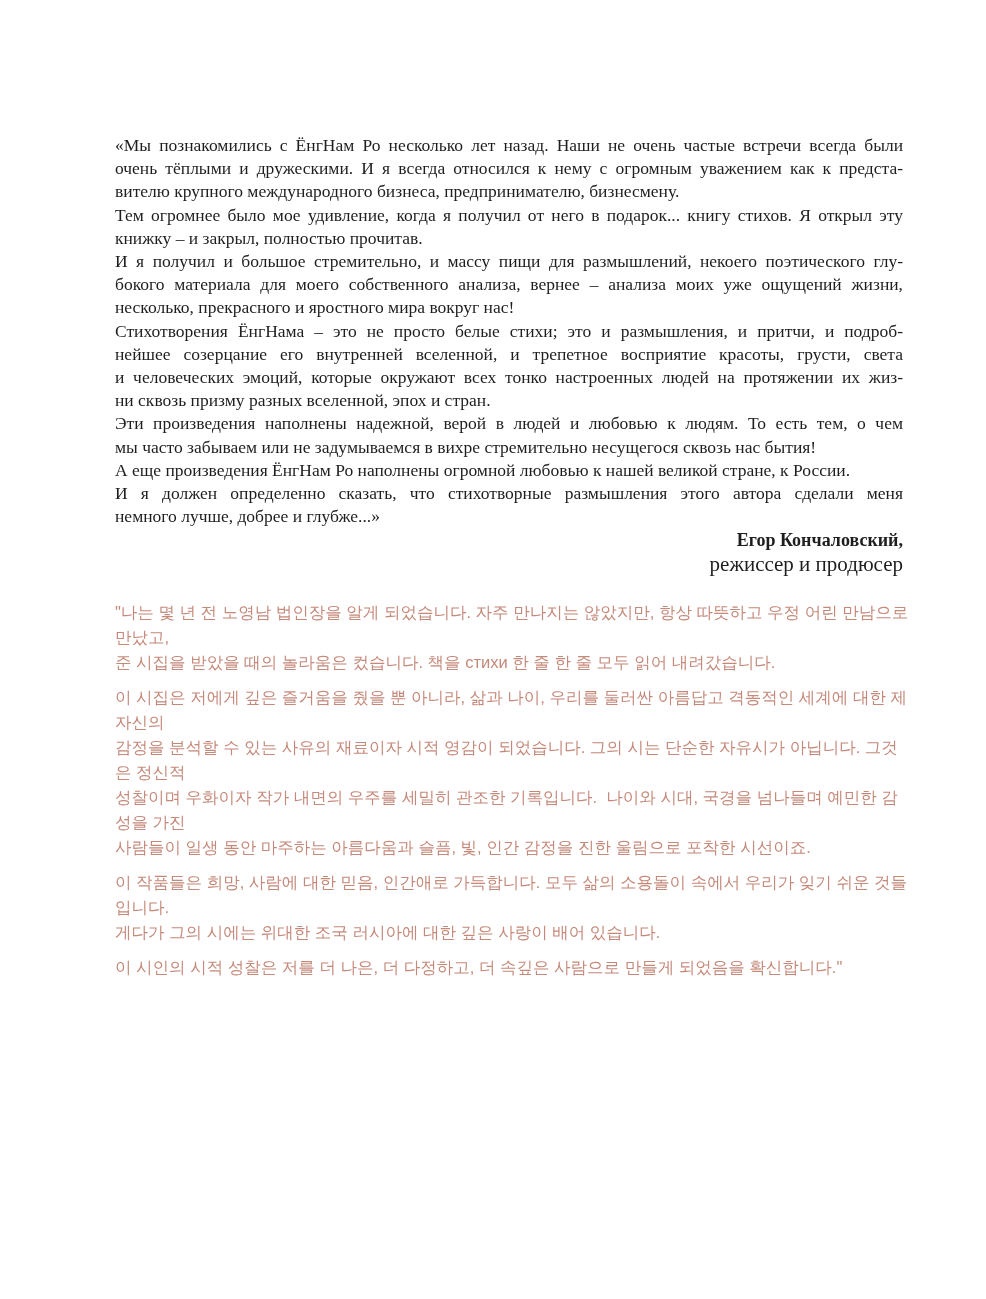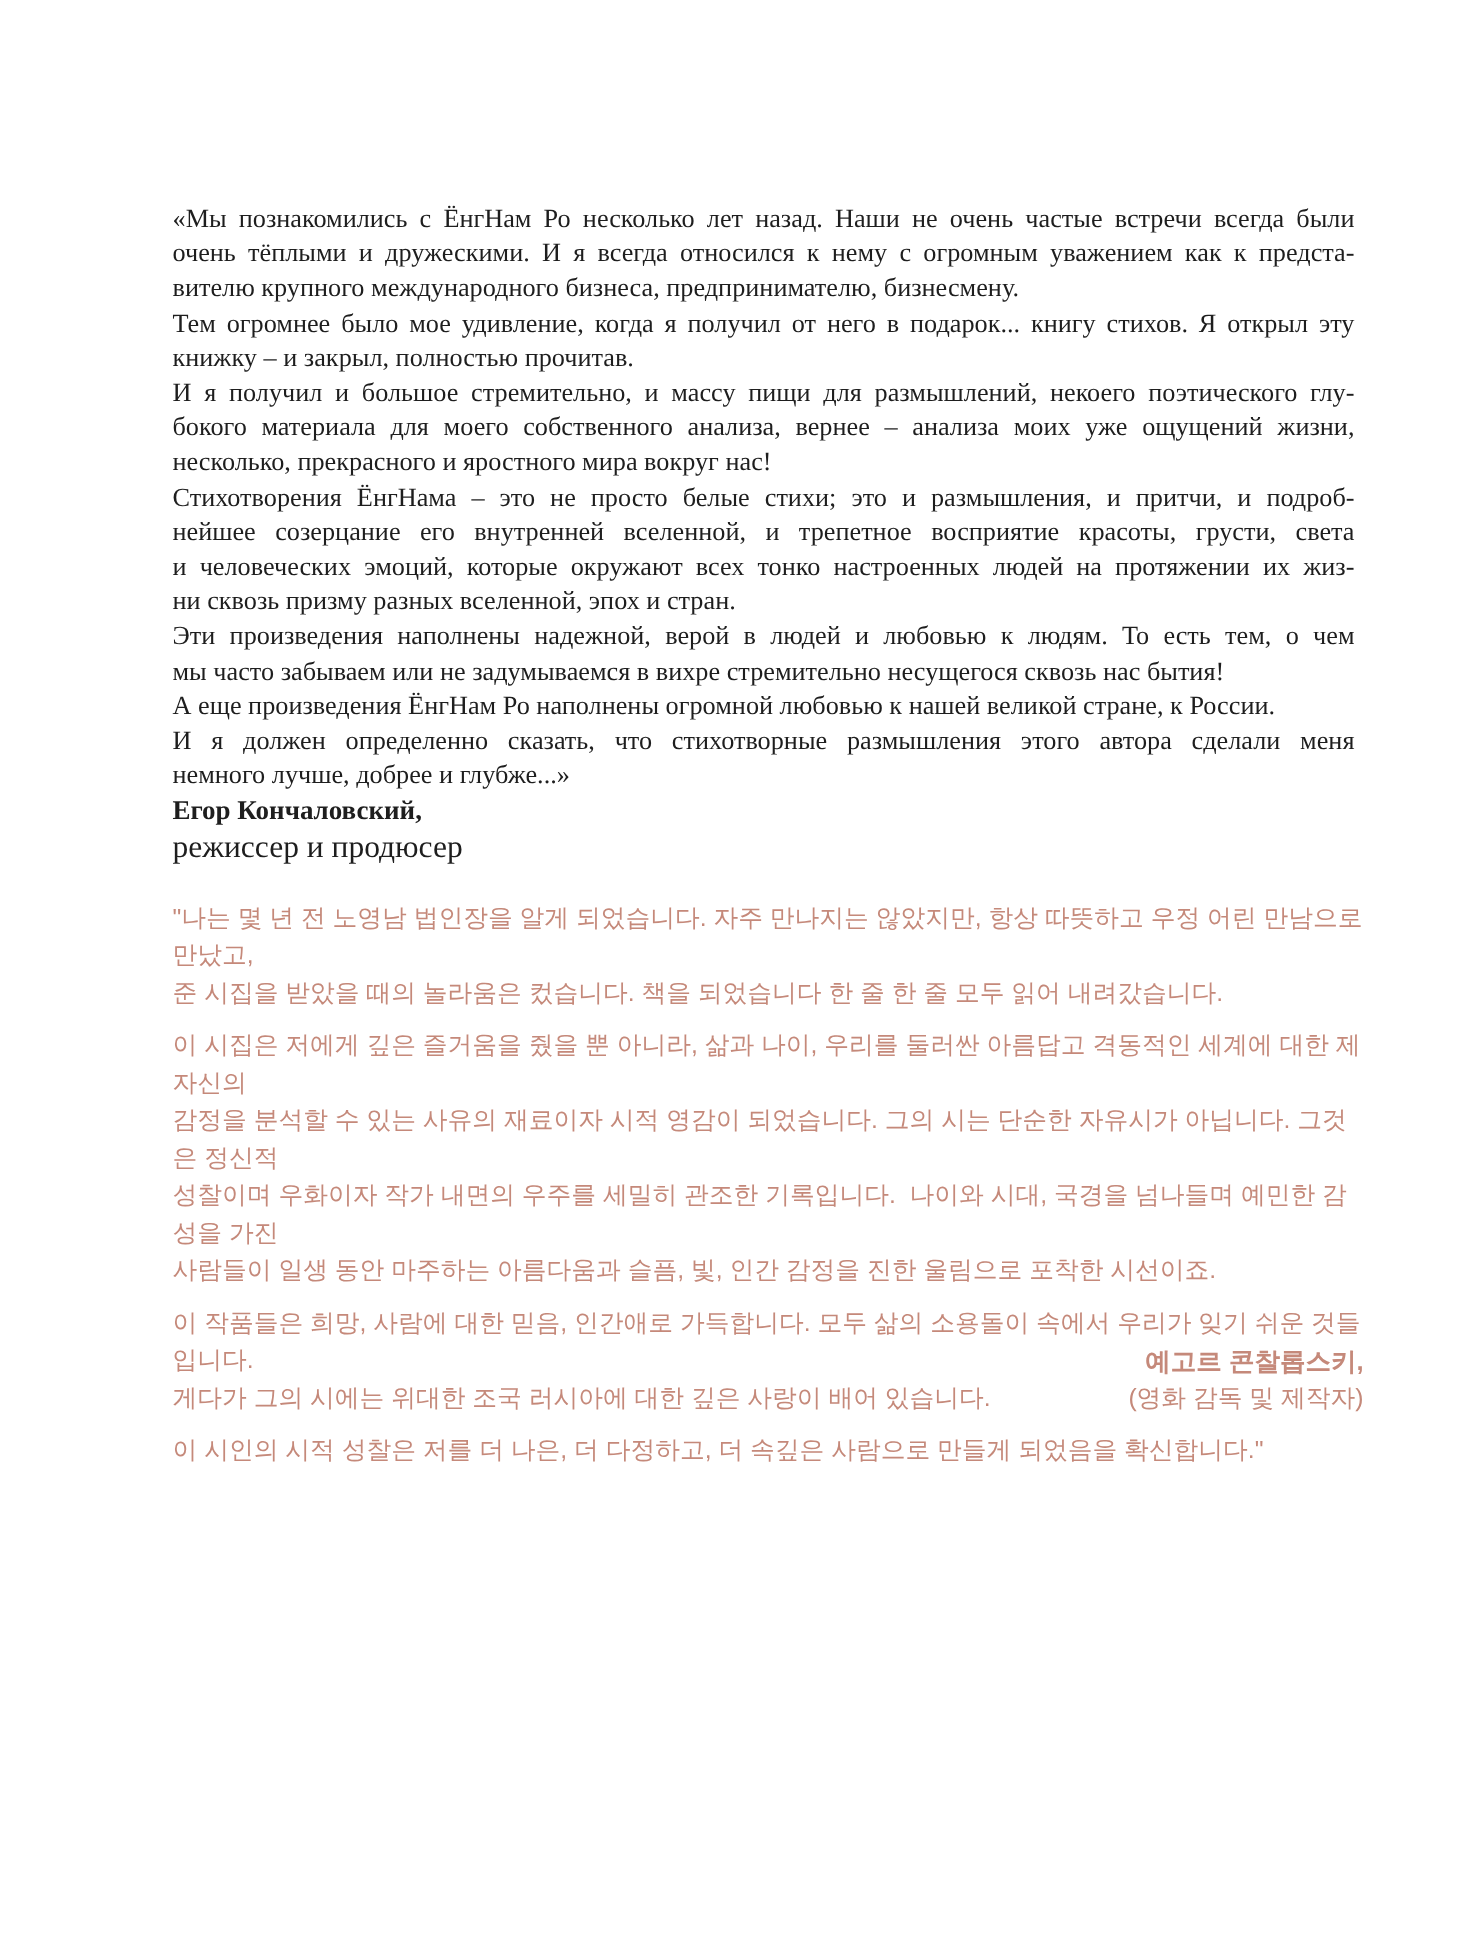--- a/index.html
+++ b/index.html
@@ -28,20 +28,21 @@
     text-align: justify;
     text-align-last: justify;
     white-space: pre-wrap;
   }
   .ru-block .line.last { text-align-last: left; }
   .ru-sign {
     position: absolute;
     left: 115px;
     top: 505px;
     width: 788px;
+    text-align: right;
     font-family: "Liberation Serif", "DejaVu Serif", serif;
     color: #1e1e1e;
   }
   .ru-sign .name { font-weight: bold; font-size: 18px; line-height: 24px; }
   .ru-sign .role { font-size: 21px; line-height: 24px; }
   
   .ko-block {
     position: absolute;
     left: 115px;
     top: 577px;
@@ -108,35 +109,31 @@
     </div>
 
   <div class="ru-sign">
     <div class="name">Егор Кончаловский,</div>
     <div class="role">режиссер и продюсер</div>
   </div>
 
   <div class="ko-block">
       <div class="para">
         <div class="line">"나는 몇 년 전 노영남 법인장을 알게 되었습니다. 자주 만나지는 않았지만, 항상 따뜻하고 우정 어린 만남으로 만났고,</div>
-        <div class="line last">준 시집을 받았을 때의 놀라움은 컸습니다. 책을 되었습니다 한 줄 한 줄 모두 읽어 내려갔습니다.</div>
+        <div class="line last">준 시집을 받았을 때의 놀라움은 컸습니다. 책을 стихи 한 줄 한 줄 모두 읽어 내려갔습니다.</div>
       </div>
       <div class="para">
         <div class="line">이 시집은 저에게 깊은 즐거움을 줬을 뿐 아니라, 삶과 나이, 우리를 둘러싼 아름답고 격동적인 세계에 대한 제 자신의</div>
         <div class="line">감정을 분석할 수 있는 사유의 재료이자 시적 영감이 되었습니다. 그의 시는 단순한 자유시가 아닙니다. 그것은 정신적</div>
         <div class="line">성찰이며 우화이자 작가 내면의 우주를 세밀히 관조한 기록입니다.  나이와 시대, 국경을 넘나들며 예민한 감성을 가진</div>
         <div class="line last">사람들이 일생 동안 마주하는 아름다움과 슬픔, 빛, 인간 감정을 진한 울림으로 포착한 시선이죠.</div>
       </div>
       <div class="para">
         <div class="line">이 작품들은 희망, 사람에 대한 믿음, 인간애로 가득합니다. 모두 삶의 소용돌이 속에서 우리가 잊기 쉬운 것들입니다.</div>
         <div class="line last">게다가 그의 시에는 위대한 조국 러시아에 대한 깊은 사랑이 배어 있습니다.</div>
       </div>
       <div class="para">
         <div class="line last">이 시인의 시적 성찰은 저를 더 나은, 더 다정하고, 더 속깊은 사람으로 만들게 되었음을 확신합니다."</div>
       </div>
     </div>
 
-  <div class="ko-sign">
-    <div class="name">예고르 콘찰롭스키,</div>
-    <div class="role">(영화 감독 및 제작자)</div>
-  </div>
 
 </div>
 
 </body></html>

